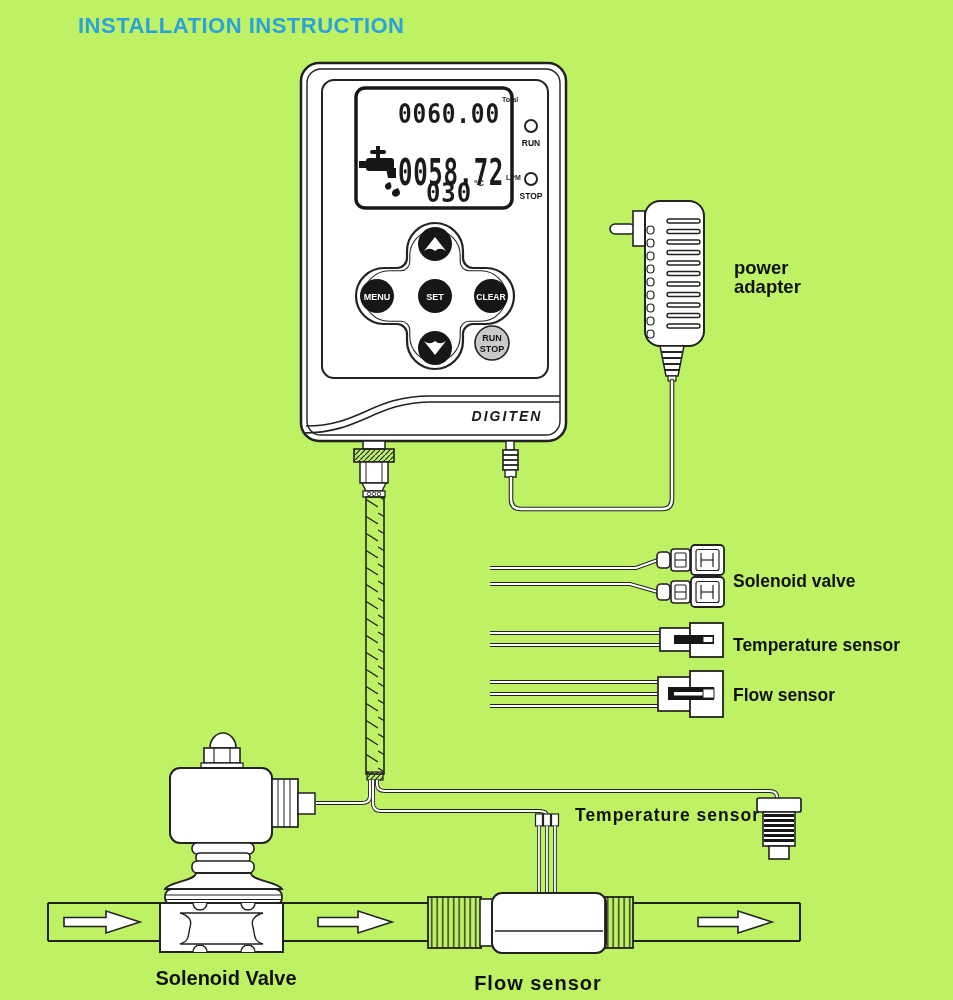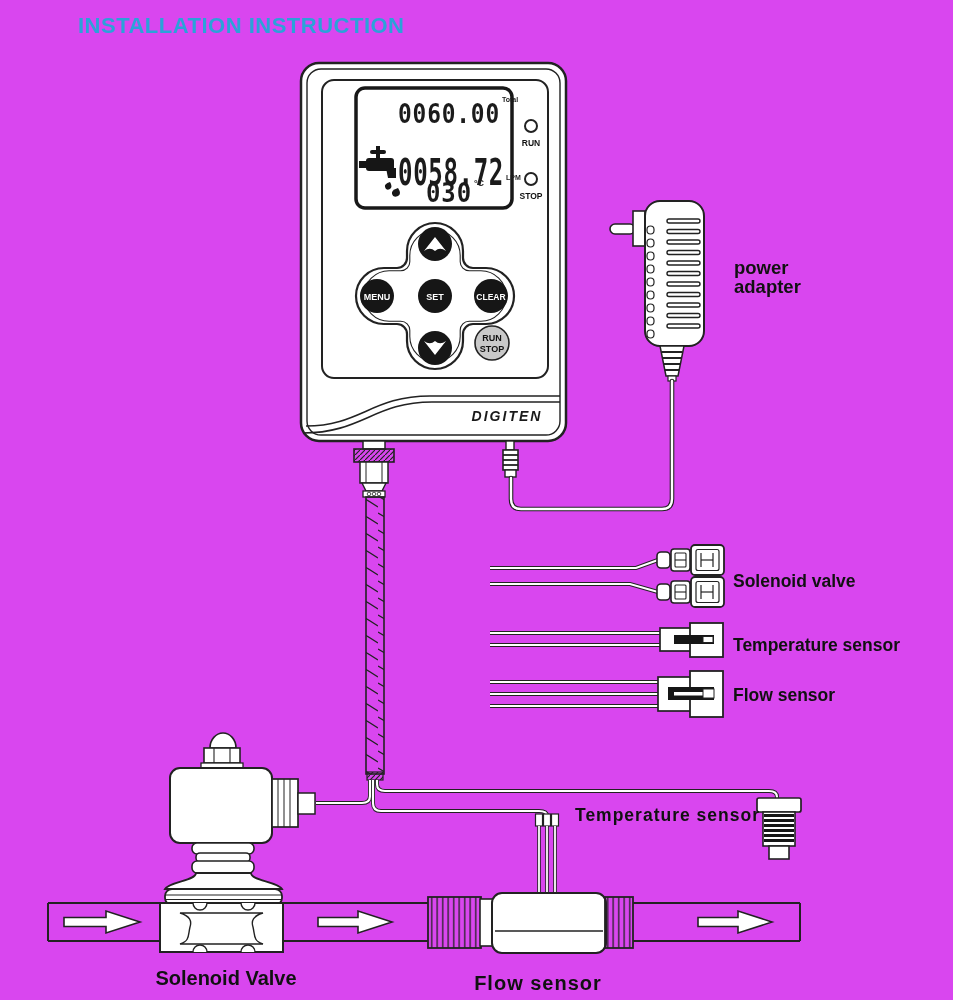--- a/index.html
+++ b/index.html
@@ -1,16 +1,16 @@
 <!DOCTYPE html>
 <html><head>
 <meta charset="utf-8">
 <style>
   html,body{margin:0;padding:0;background:#ffffff;}
-  .stage{position:relative;width:953px;height:1000px;background:#d946ef;overflow:hidden;
+  .stage{position:relative;width:953px;height:1000px;background:#bef264;overflow:hidden;
          font-family:"Liberation Sans", sans-serif;}
   svg text{font-family:"Liberation Sans", sans-serif;}
   .lcdnum{font-family:"DejaVu Sans Mono", monospace;font-weight:bold;fill:#1b1b1b;letter-spacing:1px;}
   .lcdunit{font-family:"Liberation Sans", sans-serif;font-weight:bold;fill:#1b1b1b;}
   .blabel{font-weight:bold;fill:#ffffff;}
   .caption{font-weight:bold;fill:#111111;}
   .line{stroke:#222;fill:none;}
 </style>
 </head>
 <body>

